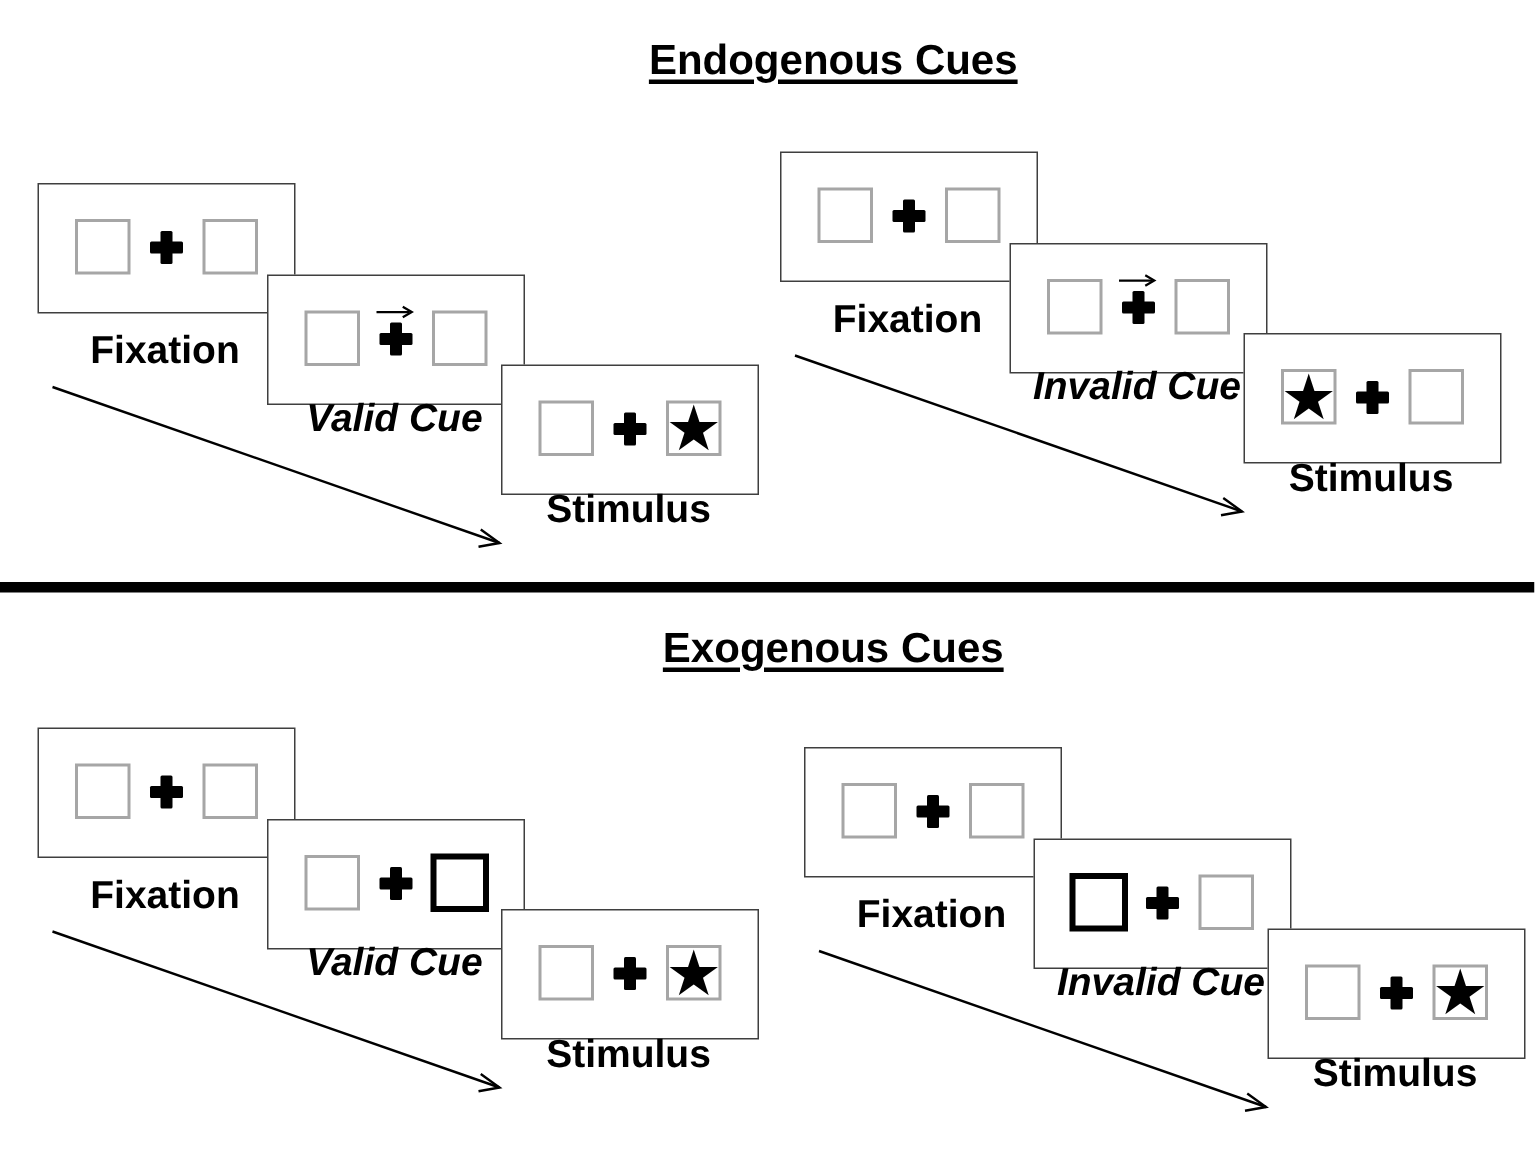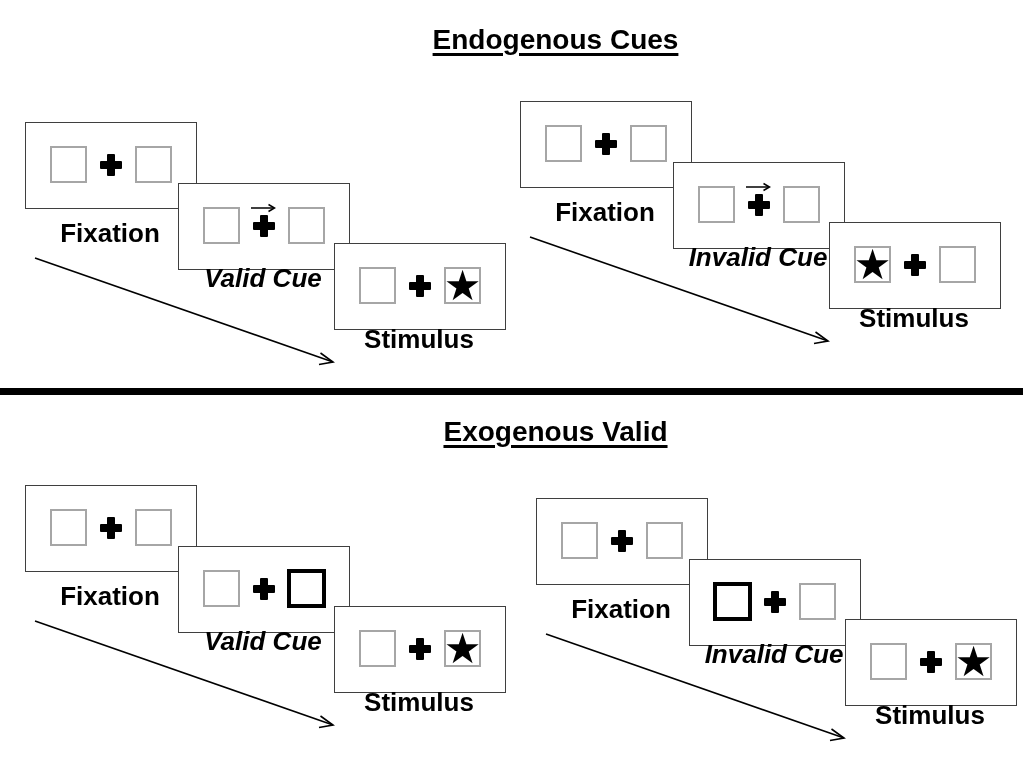--- a/index.html
+++ b/index.html
@@ -103,21 +103,21 @@
 </head>
 <body>
 
 <div class="section-title" id="title-0">
   <span>Endogenous Cues</span>
 </div>
 
 <div class="divider"></div>
 
 <div class="section-title" id="title-1">
-  <span>Exogenous Valid</span>
+  <span>Exogenous Cues</span>
 </div>
 
 <div class="group g00">
     <svg class="diag-arrow" viewBox="0 0 322 254">
       <line x1="10" y1="136" x2="308" y2="240" stroke="var(--ink)" stroke-width="1.6"></line>
       <path d="M295.5 231 L308 240 L294 242.5" fill="none" stroke="var(--ink)" stroke-width="1.6"></path>
     </svg>
     <div class="panel p0">
       <div class="sq sq-l"></div>
       <div class="plus"></div>

